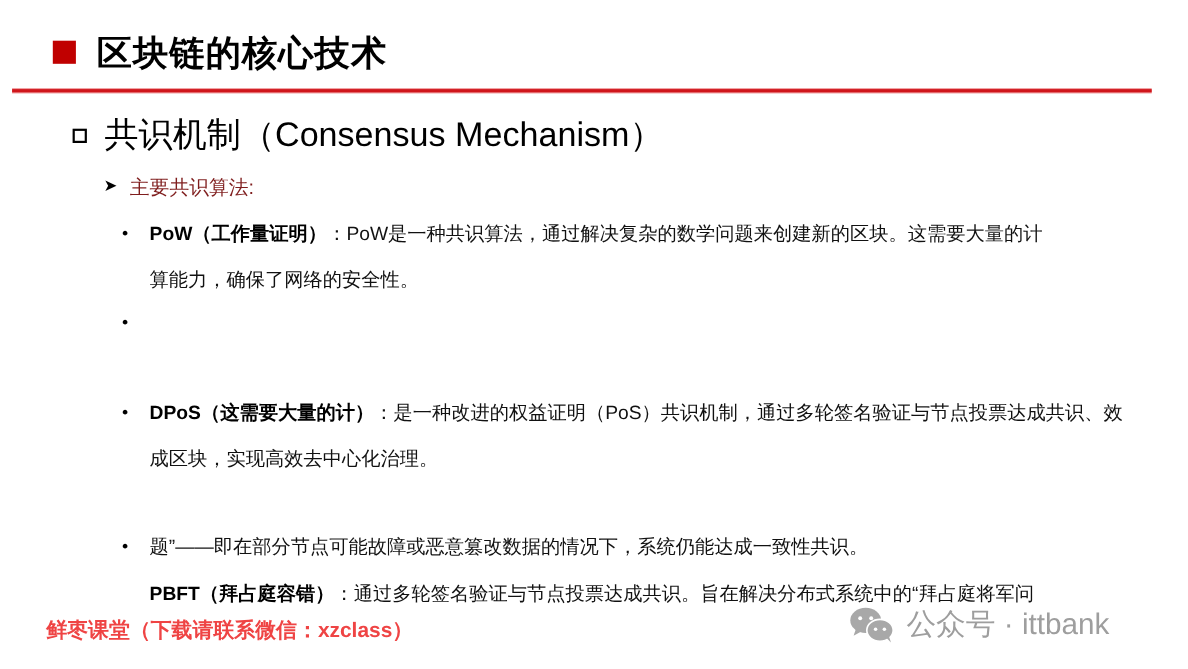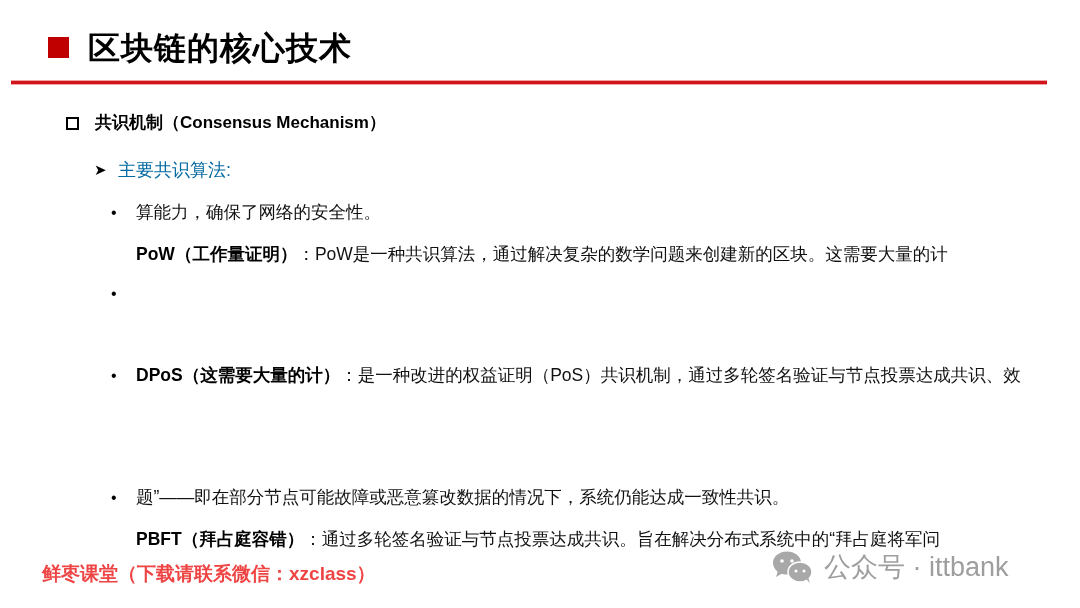--- a/index.html
+++ b/index.html
@@ -22,70 +22,71 @@
     position: absolute; left: 11px; top: 81px; width: 1036px; height: 3px;
     background: #d0161b;
     box-shadow: 0 -1px 0 #f1a3a5, 0 1px 0 #f1a3a5;
   }
   .h2-box {
     position: absolute; left: 66px; top: 117px; width: 9px; height: 9px;
     border: 2px solid #000; background: #fff;
   }
   .h2 {
     position: absolute; left: 95px; top: 106px;
-    font-size: 17px; font-weight: bold; color: #000; line-height: 34px; white-space: nowrap;
+    font-size: 31px; font-weight: normal; color: #000; line-height: 34px; white-space: nowrap;
   }
   .h3-arrow {
     position: absolute; left: 94px; top: 160px; font-size: 15px; line-height: 20px; color: #000;
   }
   .h3 {
-    position: absolute; left: 118px; top: 157px; font-size: 18px; line-height: 26px; color: #0369a1; white-space: nowrap;
+    position: absolute; left: 118px; top: 157px; font-size: 18px; line-height: 26px; color: #7f1d1d; white-space: nowrap;
   }
   .items { position: absolute; left: 0; top: 0; }
   .item { position: absolute; left: 136px; width: 870px; font-size: 17.5px; line-height: 41.5px; color: #111; }
   .item .bullet { position: absolute; left: -25px; top: 0; font-size: 16px; color: #000; }
   .item b { font-weight: bold; color: #000; }
   .line { display: block; white-space: nowrap; }
   .footer-left {
     position: absolute; left: 42px; top: 561px; font-size: 19px; font-weight: bold;
     color: #ef4444; line-height: 26px; white-space: nowrap;
   }
   .footer-right {
-    position: absolute; left: 772px; top: 549px; display: flex; align-items: center;
+    position: absolute; left: 772px; top: 549px; display: flex; align-items: flex-end;
     color: #9e9e9e; font-size: 27px; line-height: 36px; white-space: nowrap;
   }
   .wechat-icon { width: 42px; height: 34px; margin-right: 10px; }
 </style>
 </head>
 <body>
 
 <div class="title-square"></div>
 <div class="title">区块链的核心技术</div>
 <div class="title-rule"></div>
 
 <div class="h2-box"></div>
 <div class="h2">共识机制（Consensus Mechanism）</div>
 
 <div class="h3-arrow">➤</div>
 <div class="h3">主要共识算法:</div>
 
 <div class="items">
   <div class="item" style="top:192px;">
     <span class="bullet">•</span>
+    <span class="line"><b>PoW（工作量证明）</b><span>：PoW是一种共识算法，通过解决复杂的数学问题来创建新的区块。这需要大量的计</span></span>
     <span class="line">算能力，确保了网络的安全性。</span>
-    <span class="line"><b>PoW（工作量证明）</b><span>：PoW是一种共识算法，通过解决复杂的数学问题来创建新的区块。这需要大量的计</span></span>
   </div>
 
   <div class="item" style="top:273px;">
     <span class="bullet">•</span>
   </div>
 
   <div class="item" style="top:355px;">
     <span class="bullet">•</span>
     <span class="line"><b>DPoS（这需要大量的计）</b><span>：是一种改进的权益证明（PoS）共识机制，通过多轮签名验证与节点投票达成共识、效</span></span>
+    <span class="line">成区块，实现高效去中心化治理。</span>
   </div>
 
   <div class="item" style="top:477px;">
     <span class="bullet">•</span>
     <span class="line">题”——即在部分节点可能故障或恶意篡改数据的情况下，系统仍能达成一致性共识。</span>
     <span class="line"><b>PBFT（拜占庭容错）</b><span>：通过多轮签名验证与节点投票达成共识。旨在解决分布式系统中的“拜占庭将军问</span></span>
   </div>
 </div>
 
 <div class="footer-left">鲜枣课堂（下载请联系微信：xzclass）</div>

